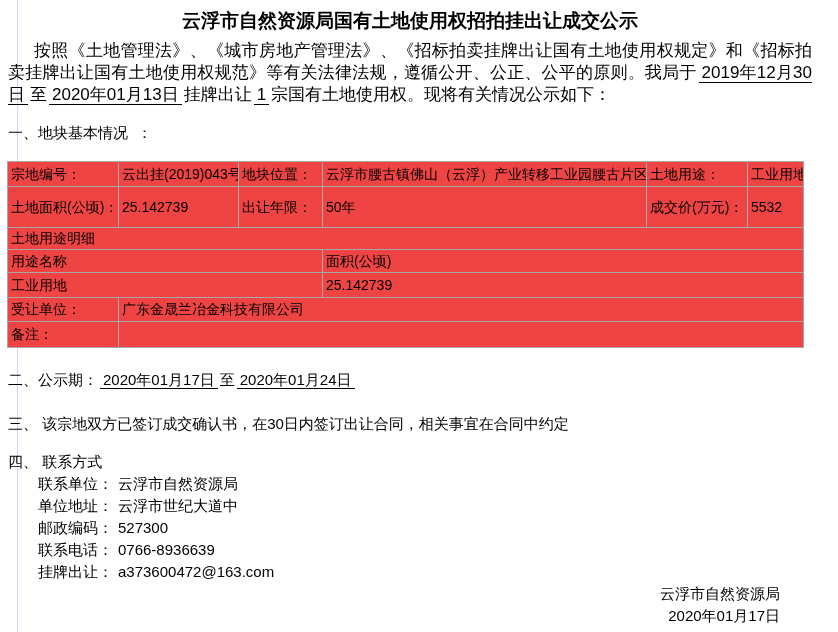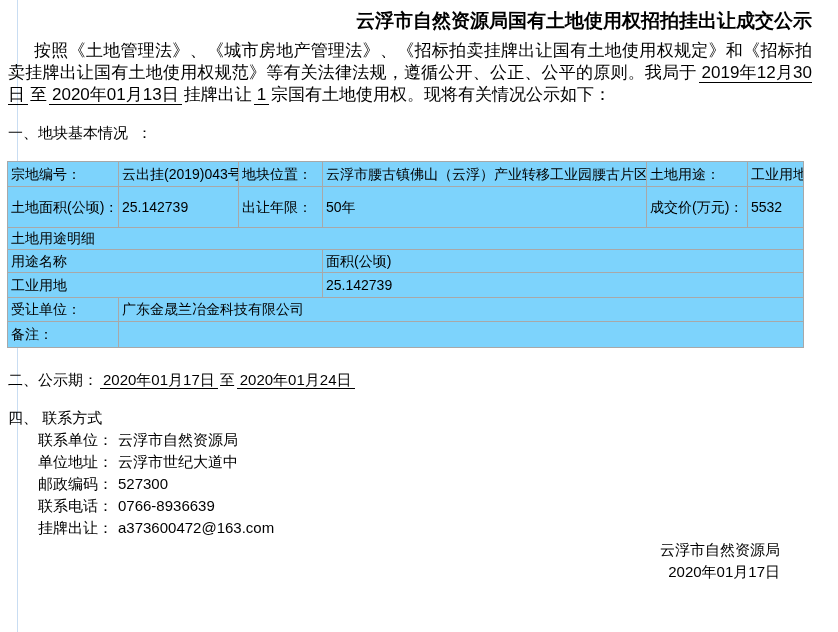--- a/index.html
+++ b/index.html
@@ -6,36 +6,36 @@
   body{
     width:838px;height:632px;overflow:hidden;background:#ffffff;
     font-family:"Liberation Sans",sans-serif;color:#000;position:relative;
   }
   .frame-line{
     position:absolute;left:17px;top:0;width:1px;height:632px;
     background:#c9ddf2;z-index:0;
   }
   .content{position:relative;z-index:1;padding:0 26px 0 8px;}
   .doc-title{
-    text-align:right;font-size:19px;font-weight:bold;
+    text-align:center;font-size:19px;font-weight:bold;
     margin:0;padding-top:9px;line-height:24px;
   }
   .intro{
     margin-top:7px;font-size:17px;line-height:22px;
     text-indent:26px;text-align:justify;
   }
   .u{border-bottom:1px solid #000;padding:0 3px;margin:0 2px;text-decoration:none;}
   .sec-heading{font-size:15px;line-height:22px;margin:0;font-weight:normal;}
   .sec1{margin-top:18px;font-family:Liberation Mono, monospace;}
   .sec2{margin-top:21px;}
   .sec3{margin-top:22px;}
   .sec4{margin-top:16px;}
   table.land{
     border-collapse:collapse;table-layout:fixed;width:796px;
-    margin-top:15px;margin-left:-1px;background:#7dd3fc;
+    margin-top:15px;margin-left:-1px;background:#ef4444;
     border:1px solid #7c7c7c;
   }
   table.land td{
     border:1px solid #a8a8a8;font-size:14px;line-height:17px;
     padding:2px 3px;vertical-align:middle;overflow:hidden;white-space:nowrap;
   }
   .contact-block{margin-top:0;padding-left:30px;font-size:15px;}
   .contact-row{line-height:22px;}
   .contact-row .val{margin-left:5px;}
   .signature{
@@ -98,20 +98,21 @@
     </tr>
     <tr style="height:26px">
       <td>备注：</td>
       <td colspan="5"></td>
     </tr>
   </tbody>
     </table>
 
   <p class="sec-heading sec2"><span>二、公示期：</span><span class="u">2020年01月17日</span><span>至</span><span class="u">2020年01月24日</span></p>
 
+  <p class="sec-heading sec3">三、 该宗地双方已签订成交确认书，在30日内签订出让合同，相关事宜在合同中约定</p>
 
   <p class="sec-heading sec4">四、 联系方式</p>
 
   <div class="contact-block">
     <div class="contact-row"><span>联系单位：</span><span class="val">云浮市自然资源局</span></div>
     <div class="contact-row"><span>单位地址：</span><span class="val">云浮市世纪大道中</span></div>
     <div class="contact-row"><span>邮政编码：</span><span class="val">527300</span></div>
     <div class="contact-row"><span>联系电话：</span><span class="val">0766-8936639</span></div>
     <div class="contact-row"><span>挂牌出让：</span><span class="val">a373600472@163.com</span></div>
   </div>

